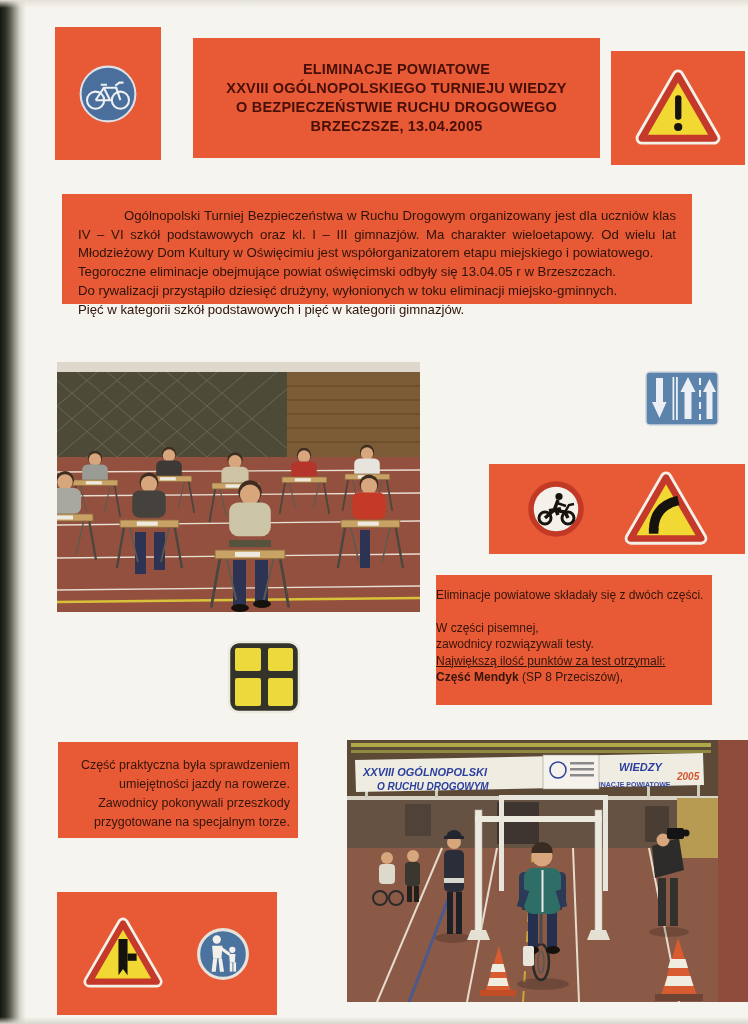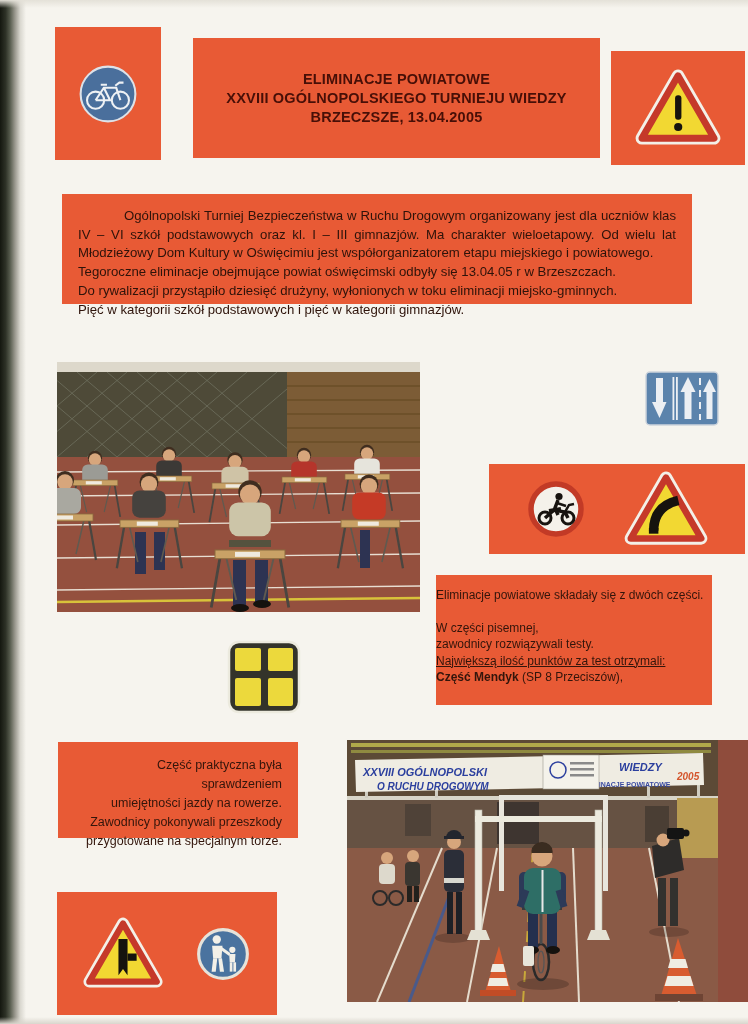--- a/index.html
+++ b/index.html
@@ -28,21 +28,21 @@
   .photo2{left:347px;top:740px;width:426px;height:262px;}
   .lanes{position:absolute;left:645px;top:371px;width:74px;height:55px;}
   .mid-signs{left:489px;top:464px;width:256px;height:90px;display:flex;align-items:center;
              justify-content:space-around;padding:0 18px;box-sizing:border-box;}
   .written-block{left:436px;top:575px;width:276px;height:130px;color:#33150b;font-size:12px;
                  line-height:16.5px;padding:12px 0;box-sizing:border-box;}
   .written-block .gap{height:16px;}
   .uline{text-decoration:underline;}
   .quadrant{position:absolute;left:227px;top:640px;width:74px;height:74px;}
   .practical-block{left:58px;top:742px;width:240px;height:96px;color:#33150b;font-size:12.5px;
-                   line-height:19px;text-align:right;padding:14px 16px;box-sizing:border-box;}
+                   line-height:19px;text-align:right;padding:14px 8px;box-sizing:border-box;}
   .bottom-signs{left:57px;top:892px;width:220px;height:123px;display:flex;align-items:center;
                 justify-content:space-around;padding:0 10px;box-sizing:border-box;}
 </style>
 </head>
 <body>
 
 <div class="page">
   <div class="binding"></div>
   <div class="topshadow"></div>
 
@@ -54,20 +54,21 @@
           <circle cx="42" cy="36" r="8.3"></circle>
         <path d="M18,36 L26,24 L38,24 L42,36 M26,24 L32,36 L18,36"></path>
         <path d="M23,21 h6 M37,22 l4,-3 h4"></path>
       </g>
     </svg>
   </div>
 
   <div class="orange title-block">
     <div>ELIMINACJE POWIATOWE</div>
     <div>XXVIII OGÓLNOPOLSKIEGO TURNIEJU WIEDZY</div>
+    <div>O BEZPIECZEŃSTWIE RUCHU DROGOWEGO</div>
     <div>BRZECZSZE, 13.04.2005</div>
   </div>
 
   <div class="orange sign-holder b-warning">
     <svg width="86" height="78" viewBox="0 0 88 80">
       <path d="M44,7 L81,71 L7,71 Z" fill="none" stroke="#f3f0e8" stroke-width="13" stroke-linejoin="round"></path>
       <path d="M44,7 L81,71 L7,71 Z" fill="#f2d832" stroke="#c5392a" stroke-width="7" stroke-linejoin="round"></path>
       <rect x="41" y="27" width="6.5" height="25" rx="3" fill="#16130e"></rect>
       <circle cx="44.2" cy="59.5" r="4.2" fill="#16130e"></circle>
     </svg>

